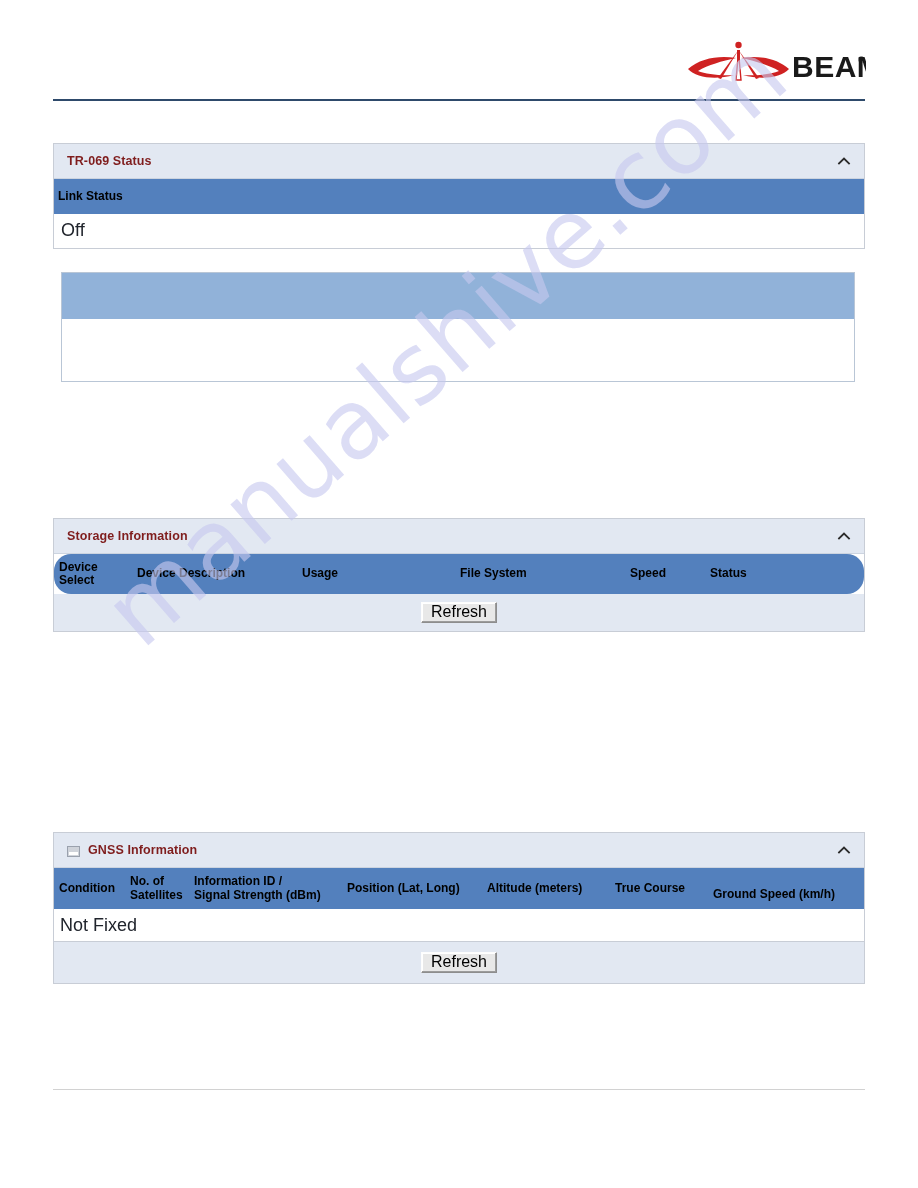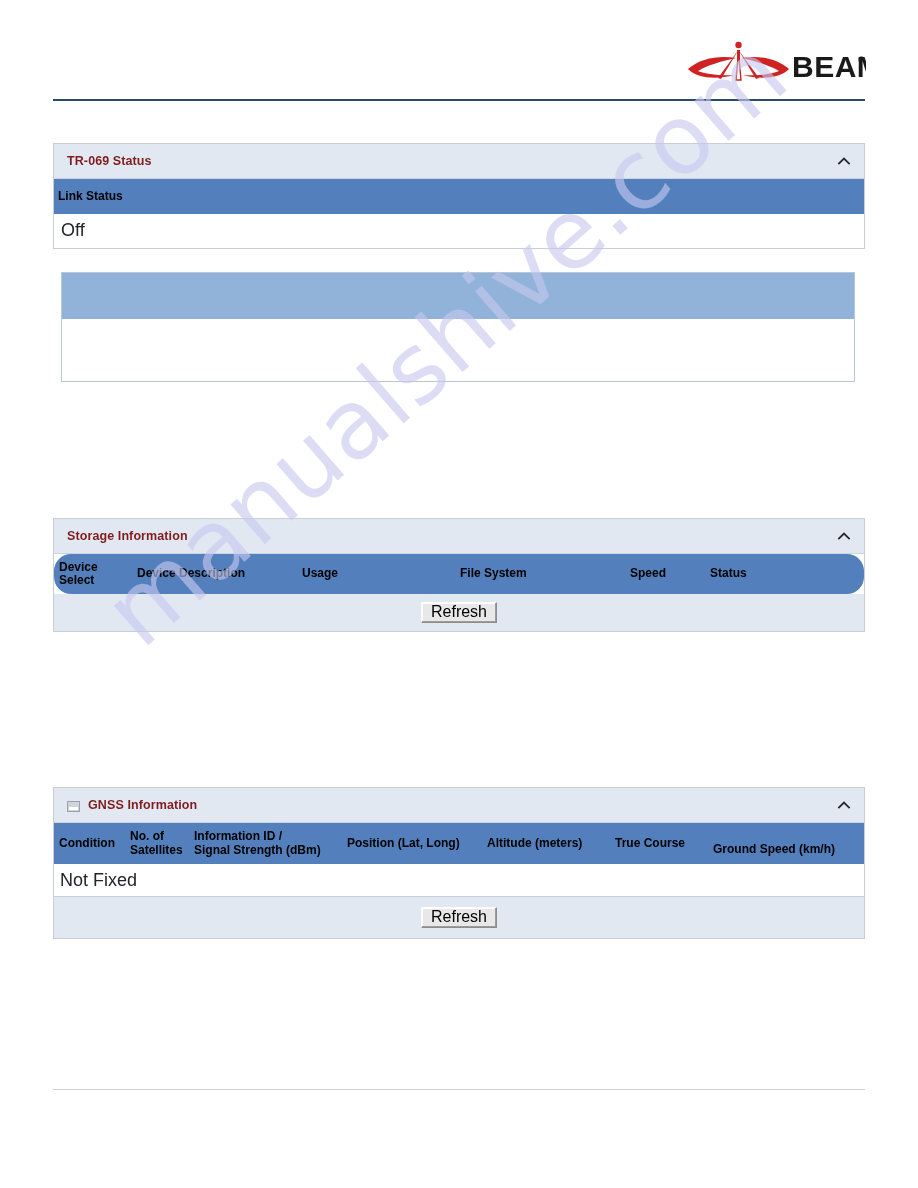--- a/index.html
+++ b/index.html
@@ -173,21 +173,21 @@
   #panel-blank { left: 61px; top: 272px; width: 794px; height: 110px; border-color: #b9c6d6; }
   #panel-blank .col-head { height: 46px; background: #91b2d9; }
   #panel-blank .body-row { height: 62px; }
 
   
   #panel-storage { left: 53px; top: 518px; width: 812px; height: 114px; }
   #panel-storage .col-head { height: 40px; border-radius: 17px; }
   #panel-storage .panel-foot { height: 37px; }
 
   
-  #panel-gnss { left: 53px; top: 787px; width: 812px; height: 152px; }
+  #panel-gnss { left: 53px; top: 832px; width: 812px; height: 152px; }
   #panel-gnss .col-head { height: 41px; }
   #panel-gnss .body-row { height: 33px; padding-left: 6px; border-bottom: 1px solid #c8cdd6; }
   #panel-gnss .panel-foot { height: 41px; }
 </style>
 </head>
 <body>
 
 <div class="page">
 
   <div class="header-area">

